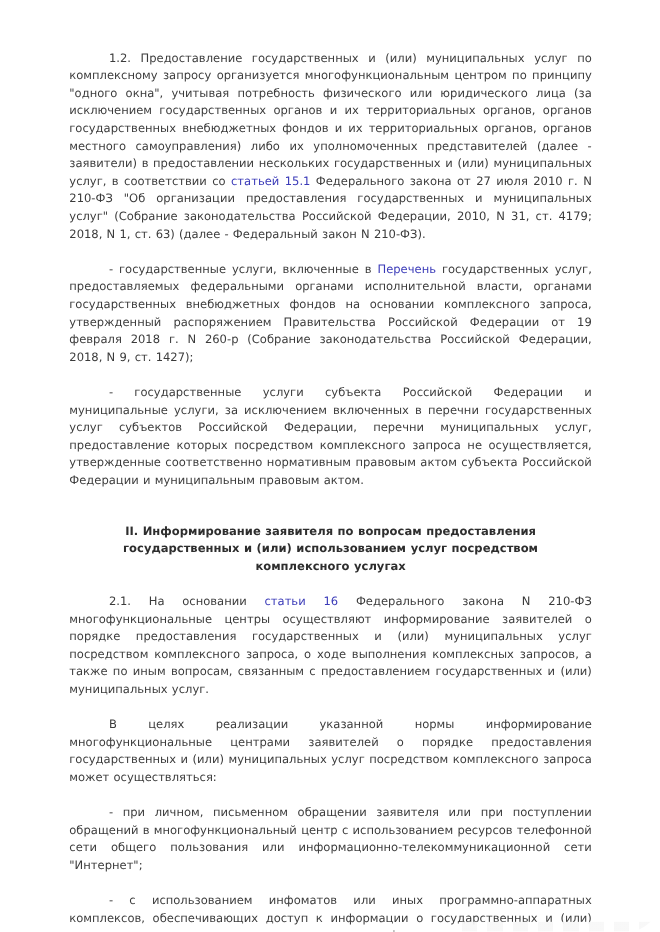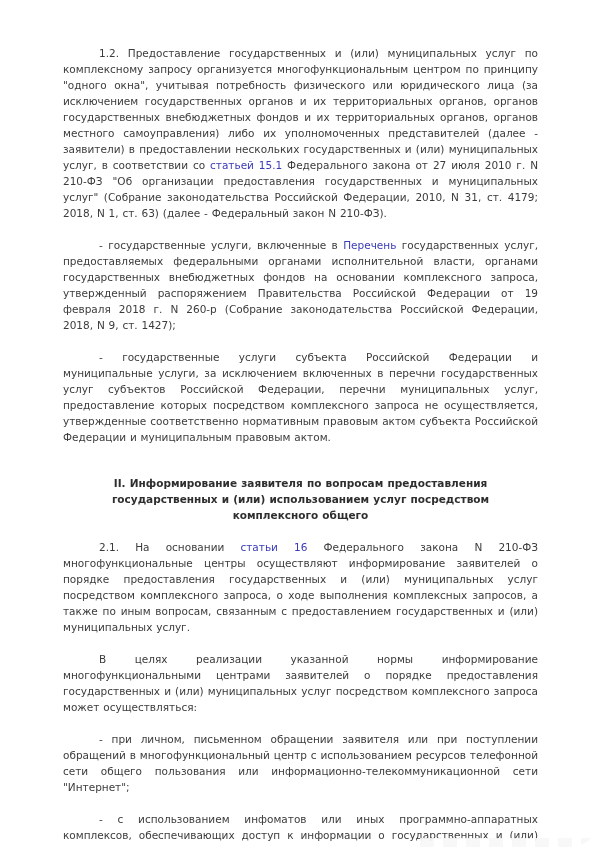--- a/index.html
+++ b/index.html
@@ -54,20 +54,20 @@
   }
 </style>
 </head>
 <body>
 
 <div class="page" style="color: rgb(59, 59, 59); background: rgb(255, 255, 255);">
   <div class="doc-body">
       <div class="para"><span>1.2. Предоставление государственных и (или) муниципальных услуг по комплексному запросу организуется многофункциональным центром по принципу "одного окна", учитывая потребность физического или юридического лица (за исключением государственных органов и их территориальных органов, органов государственных внебюджетных фондов и их территориальных органов, органов местного самоуправления) либо их уполномоченных представителей (далее - заявители) в предоставлении нескольких государственных и (или) муниципальных услуг, в соответствии со </span><span class="doclink" style="color: rgb(58, 58, 184);">статьей 15.1</span><span> Федерального закона от 27 июля 2010 г. N 210-ФЗ "Об организации предоставления государственных и муниципальных услуг" (Собрание законодательства Российской Федерации, 2010, N 31, ст. 4179; 2018, N 1, ст. 63) (далее - Федеральный закон N 210-ФЗ).</span></div>
       <div class="para"><span>- государственные услуги, включенные в </span><span class="doclink" style="color: rgb(58, 58, 184);">Перечень</span><span> государственных услуг, предоставляемых федеральными органами исполнительной власти, органами государственных внебюджетных фондов на основании комплексного запроса, утвержденный распоряжением Правительства Российской Федерации от 19 февраля 2018 г. N 260-р (Собрание законодательства Российской Федерации, 2018, N 9, ст. 1427);</span></div>
       <div class="para"><span>- государственные услуги субъекта Российской Федерации и муниципальные услуги, за исключением включенных в перечни государственных услуг субъектов Российской Федерации, перечни муниципальных услуг, предоставление которых посредством комплексного запроса не осуществляется, утвержденные соответственно нормативным правовым актом субъекта Российской Федерации и муниципальным правовым актом.</span></div>
-      <div class="para heading" style="color: rgb(46, 46, 46);"><span>II. Информирование заявителя по вопросам предоставления</span><br><span>государственных и (или) использованием услуг посредством</span><br><span>комплексного общего</span></div>
+      <div class="para heading" style="color: rgb(46, 46, 46);"><span>II. Информирование заявителя по вопросам предоставления</span><br><span>государственных и (или) использованием услуг посредством</span><br><span>комплексного услугах</span></div>
       <div class="para"><span>2.1. На основании </span><span class="doclink" style="color: rgb(58, 58, 184);">статьи 16</span><span> Федерального закона N 210-ФЗ многофункциональные центры осуществляют информирование заявителей о порядке предоставления государственных и (или) муниципальных услуг посредством комплексного запроса, о ходе выполнения комплексных запросов, а также по иным вопросам, связанным с предоставлением государственных и (или) муниципальных услуг.</span></div>
-      <div class="para"><span>В целях реализации указанной нормы информирование многофункциональными центрами заявителей о порядке предоставления государственных и (или) муниципальных услуг посредством комплексного запроса может осуществляться:</span></div>
+      <div class="para"><span>В целях реализации указанной нормы информирование многофункциональные центрами заявителей о порядке предоставления государственных и (или) муниципальных услуг посредством комплексного запроса может осуществляться:</span></div>
       <div class="para"><span>- при личном, письменном обращении заявителя или при поступлении обращений в многофункциональный центр с использованием ресурсов телефонной сети общего пользования или информационно-телекоммуникационной сети "Интернет";</span></div>
       <div class="para"><span>- с использованием инфоматов или иных программно-аппаратных комплексов, обеспечивающих доступ к информации о государственных и (или) муниципальных услугах, предоставляемых в многофункциональном центре;</span></div>
     </div>
   <div class="bottom-artifact"></div>
 </div>
 
 </body></html>

